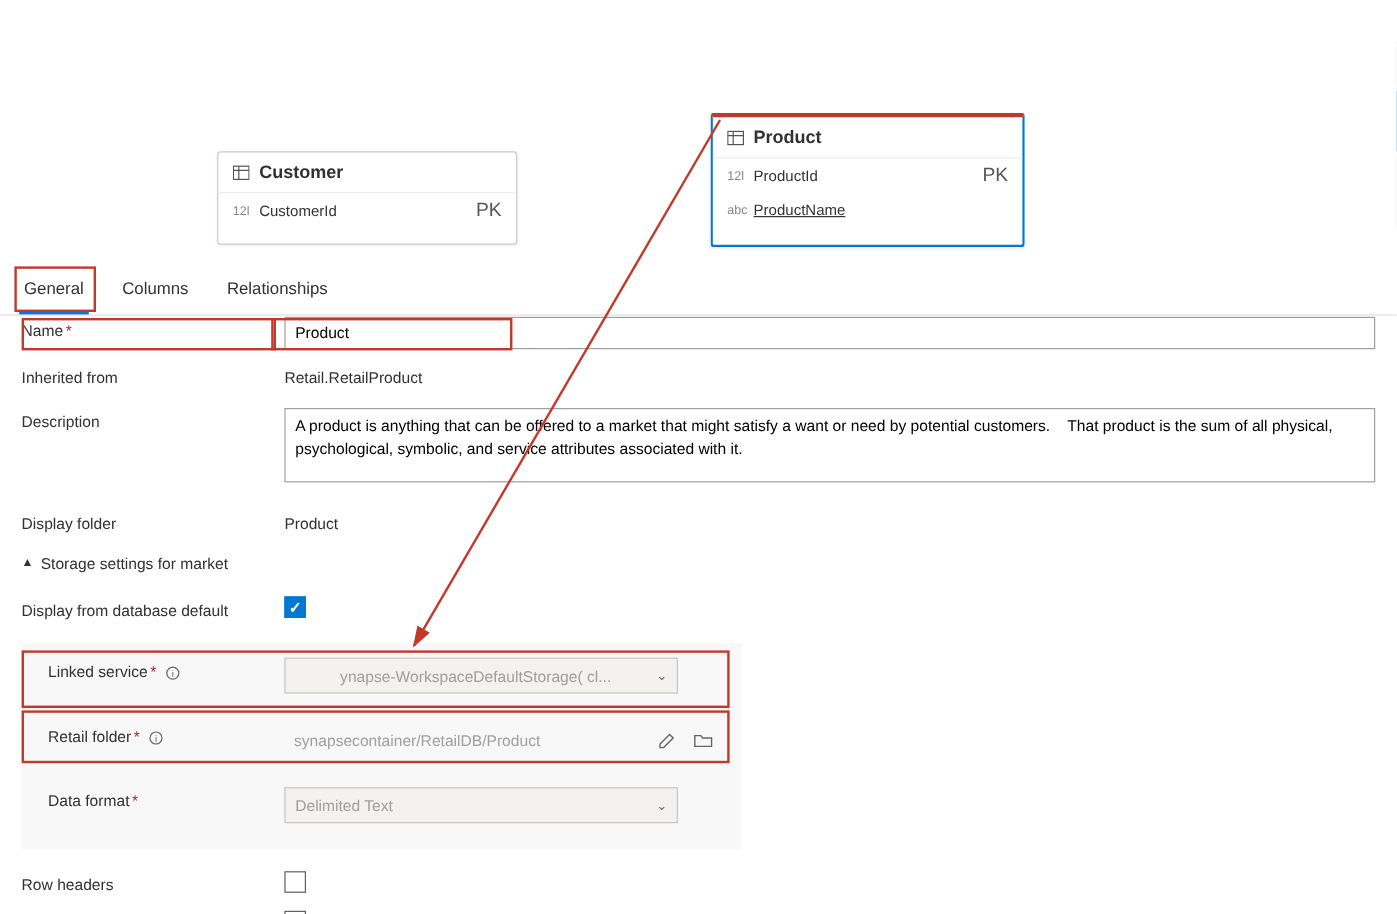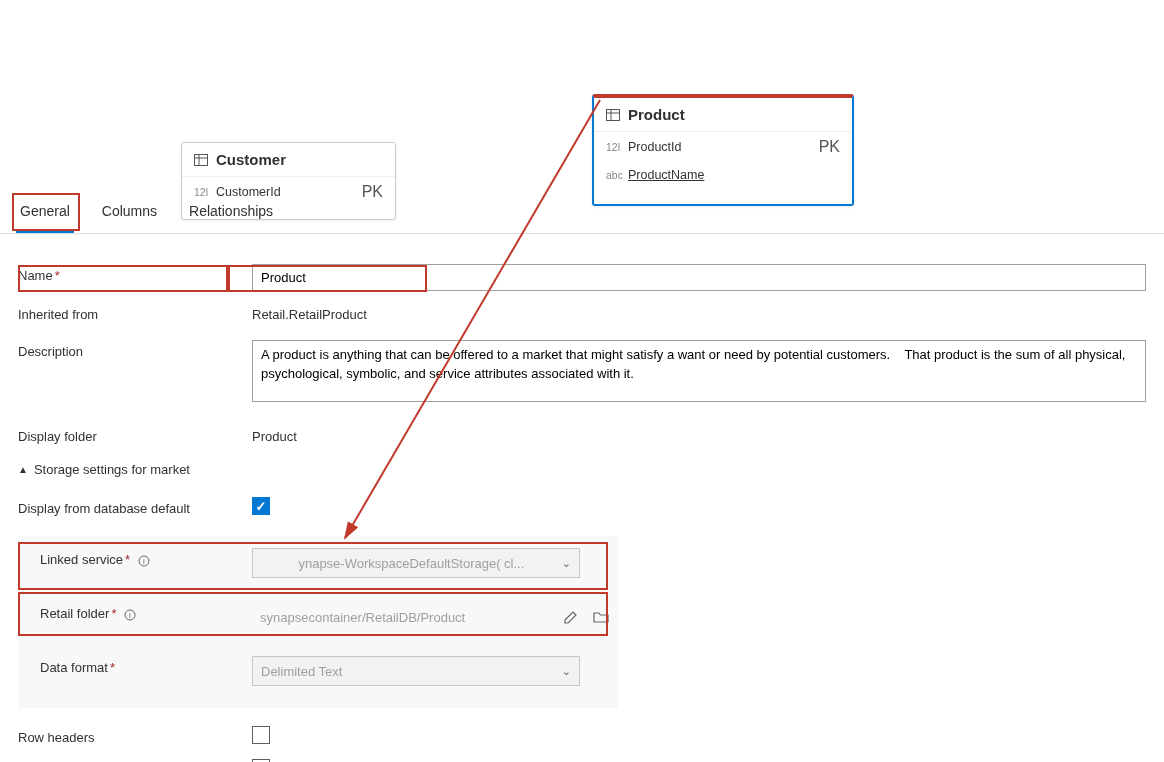--- a/index.html
+++ b/index.html
@@ -25,21 +25,21 @@
     top: 0; left: 0; right: 0; height: 206px;
     background: #fff;
   }
   .entity-card {
     position: absolute;
     background: #fff;
     border: 1px solid #ccc;
     border-radius: 3px;
     box-shadow: 0 1px 3px rgba(0,0,0,0.08);
   }
-  .entity-customer { top: 142px; left: 181px; width: 215px; height: 78px; }
+  .entity-customer { top: 126px; left: 181px; width: 250px; height: 78px; }
   .entity-product  { top: 94px;  left: 592px; width: 262px; height: 112px;
     border: 2px solid #0078D4; border-top: 4px solid #C0392B; }
   .entity-header {
     display: flex; align-items: center; gap: 8px;
     padding: 8px 12px;
     font-weight: 600; font-size: 15px;
     border-bottom: 1px solid #eee;
   }
   .entity-row {
     display: flex; align-items: center;
@@ -53,36 +53,36 @@
 
   .sidebar-stub {
     position: absolute; top: 20px; right: 0;
     width: 22px; height: 170px;
   }
   .sidebar-stub .a { position:absolute; top:14px; right:0; width:20px; height:38px; background:#f3f2f1; border:1px solid #e1dfdd;}
   .sidebar-stub .b { position:absolute; top:56px; right:0; width:20px; height:50px; background:#0078D4;}
   .sidebar-stub .c { position:absolute; top:110px; right:0; width:20px; height:60px; background:#f3f2f1; border:1px solid #e1dfdd;}
 
   .tabs {
-    position: absolute; top: 193px; left: 0; right: 0;
+    position: absolute; top: 222px; left: 0; right: 0;
     border-bottom: 1px solid #e1dfdd;
     padding: 0 16px 0 16px;
     display: flex; gap: 24px;
     font-size: 14px;
   }
   .tabs .tab { padding: 10px 4px 12px; color: #323130; cursor: pointer; }
   .tabs .tab.active { border-bottom: 2px solid #0078D4; }
   .tabs .general-highlight { position:absolute; top:0; left:12px; width:68px; height:38px; border:2px solid #C0392B; pointer-events:none;}
 
   .form {
     position: absolute; top: 258px; left: 18px; right: 18px;
   }
   .row {
     display: flex; align-items: flex-start;
-    padding: 6px 0; gap: 24px;
+    padding: 6px 0; gap: 9px;
   }
   .lblcol { width: 210px; padding-top: 4px; font-size: 13px; color: #323130; }
   .req { color: #a4262c; margin-left: 2px; }
   .info-icon { width:12px; height:12px; display:inline-block; vertical-align:middle; margin-left:4px;}
   .valcol { flex: 1; }
   input[type="text"], textarea {
     width: 100%; font-family: inherit; font-size: 13px;
     padding: 5px 8px; border: 1px solid #a19f9d; background:#fff;
   }
   textarea { resize: none; height: 62px; overflow-y: scroll; line-height:1.45;}

